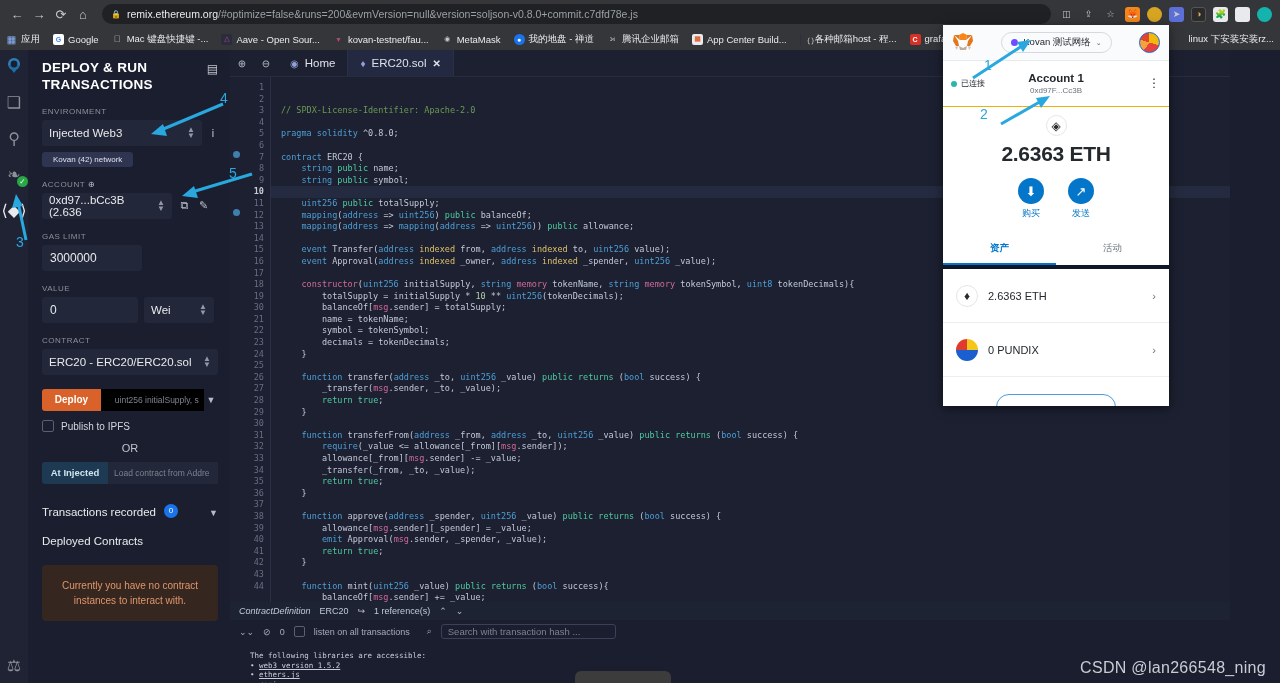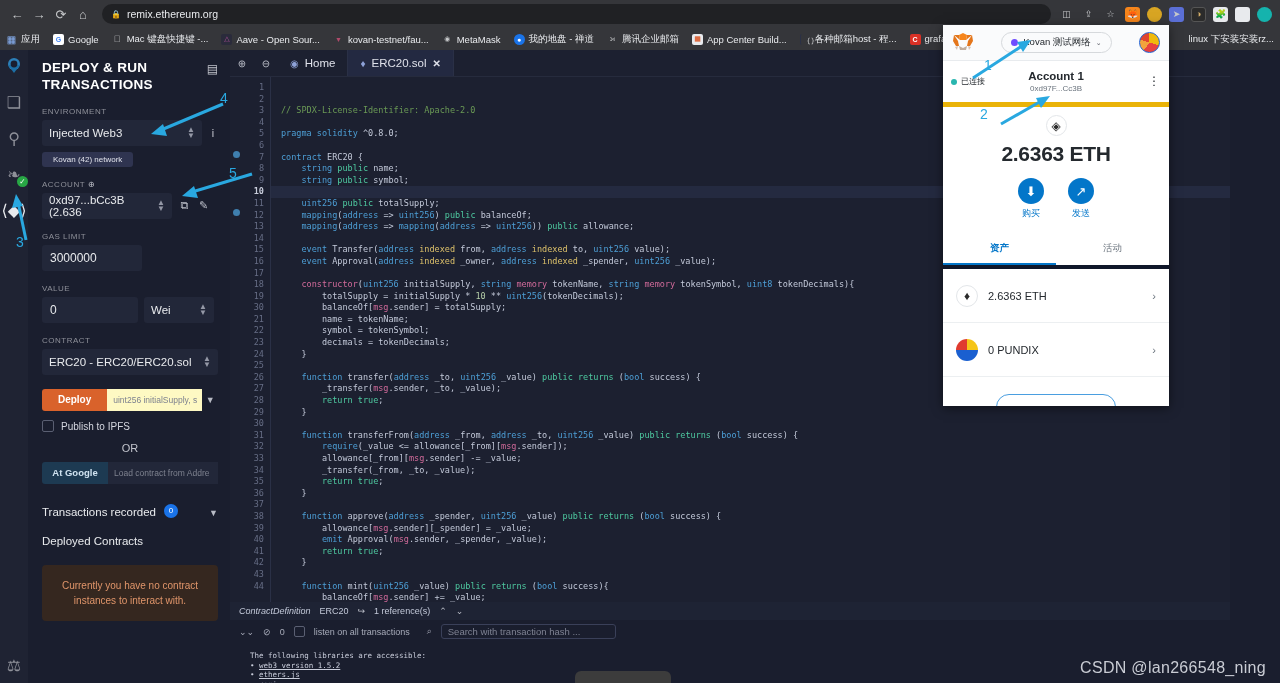--- a/index.html
+++ b/index.html
@@ -117,22 +117,22 @@
   .value-row { display: flex; gap: 6px; }
   .value-row .text-box { width: 96px; }
   .value-row .select-box { width: 70px; flex: 0 0 70px; }
 
   .contract-box { width: 176px; }
 
   .deploy-row { display: flex; margin-top: 14px; height: 22px; }
   .deploy-btn { background: #d9622b; color: #fff; font-size: 10px; font-weight: bold;
     border-radius: 3px 0 0 3px; display: flex; align-items: center;
     justify-content: center; width: 66px; }
-  .deploy-args { flex: 1 1 auto; background: #fef9c3; font-size: 8.5px;
-    color: #7e828f; display: flex; align-items: center; padding: 0 6px;
+  .deploy-args { flex: 1 1 auto; background: #000000; font-size: 8.5px;
+    color: #7e828f; display: flex; align-items: center; padding: 0 14px;
     overflow: hidden; white-space: nowrap; }
   .deploy-caret { width: 16px; background: transparent; color: #b9bcc6;
     font-size: 9px; display: flex; align-items: center; justify-content: center; }
 
   .checkbox-row { display: flex; align-items: flex-end; gap: 7px; margin-top: 9px;
     font-size: 10px; color: #d4d6df; }
   .cb { width: 12px; height: 12px; border: 1px solid #5a5f72; border-radius: 2px;
     background: #1a1e2e; }
 
   .or { text-align: center; font-size: 11px; color: #c2c4cc; margin: 10px 0 8px; }
@@ -241,21 +241,21 @@
     display: flex; align-items: center; gap: 5px; padding: 0 9px; font-size: 9.5px;
     color: #24292e;
   }
   .mm-net .dot { width: 7px; height: 7px; border-radius: 50%; background: #6f4cff; }
   .mm-net .chev { font-size: 7px; color: #5b5e66; }
   .mm-ident { width: 21px; height: 21px; border-radius: 50%;
     background: conic-gradient(#f0b90b 0 30%, #e8423f 30% 60%, #f2a33c 60% 80%, #e0452f 80% 100%);
     border: 1.5px solid #1f5fd0; }
 
   .mm-acct { height: 46px; display: flex; align-items: center; position: relative;
-    border-bottom: 5px solid #eab308; }
+    border-bottom: 1px solid #eab308; }
   .mm-conn { position: absolute; left: 8px; display: flex; align-items: center;
     gap: 4px; font-size: 8px; color: #24292e; }
   .mm-conn .gdot { width: 6px; height: 6px; border-radius: 50%; background: #29b6af; }
   .mm-acct-center { margin: 0 auto; text-align: center; }
   .mm-acct-name { font-size: 11.5px; font-weight: bold; color: #24292e; }
   .mm-acct-addr { font-size: 8px; color: #6a737d; margin-top: 2px; }
   .mm-dots { position: absolute; right: 9px; color: #24292e; font-size: 12px;
     line-height: .7; }
 
   .mm-eth-ico { margin: 8px auto 0; width: 21px; height: 21px; border-radius: 50%;
@@ -300,20 +300,21 @@
 <div id="app">
 
   <div class="chrome-toolbar">
     <div class="nav-btn">←</div>
     <div class="nav-btn">→</div>
     <div class="nav-btn">⟳</div>
     <div class="nav-btn">⌂</div>
     <div class="omnibox">
       <span class="lock">🔒</span>
       <span class="host">remix.ethereum.org</span>
+        <span>/#optimize=false&amp;runs=200&amp;evmVersion=null&amp;version=soljson-v0.8.0+commit.c7dfd78e.js</span>
     </div>
     <div class="chrome-icons">
       <div class="ci">◫</div>
       <div class="ci">⇪</div>
       <div class="ci">☆</div>
       <div class="ci fox">🦊</div>
       <div class="ci yel"></div>
       <div class="ci blu">➤</div>
       <div class="ci dark">◑</div>
       <div class="ci wht">🧩</div>
@@ -449,21 +450,21 @@
       </div>
 
       <div class="checkbox-row">
         <span class="cb"></span>
         <span>Publish to IPFS</span>
       </div>
 
       <div class="or">OR</div>
 
       <div class="ataddr-row">
-        <div class="ataddr-btn">At Google</div>
+        <div class="ataddr-btn">At Injected</div>
         <div class="ataddr-input">Load contract from Addre</div>
       </div>
 
       <div class="section-row">
         <span>Transactions recorded</span>
         <span class="count-badge">0</span>
         <span class="section-caret">▼</span>
       </div>
 
       <div class="section-title">Deployed Contracts</div>

